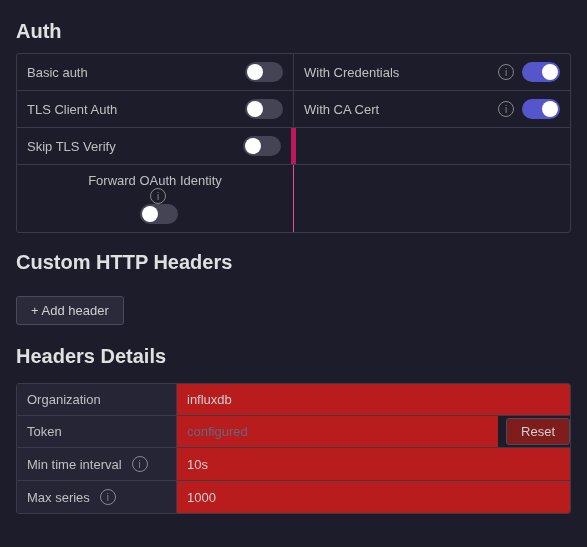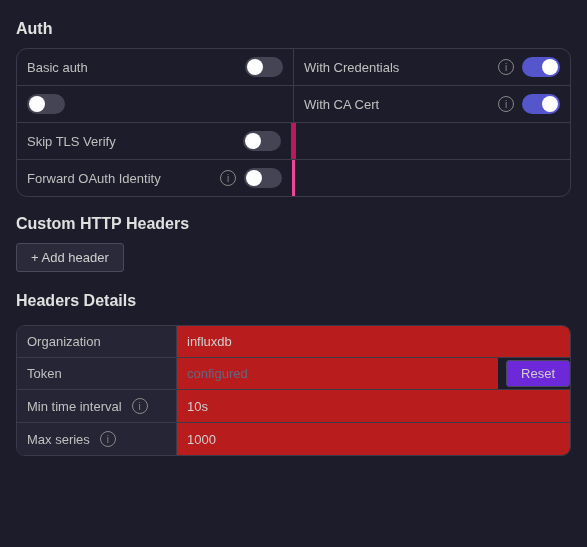--- a/index.html
+++ b/index.html
@@ -10,30 +10,30 @@
       font-family: Arial, sans-serif;
       font-size: 13px;
       width: 587px;
       min-height: 547px;
       padding: 16px;
       background-color: #202030;
     }
     body { background-color: #1c1c2a; }
 
     .section-title {
-      font-size: 16px;
+      font-size: 20px;
       font-weight: bold;
       color: #e0e0e0;
       margin-bottom: 10px;
       margin-top: 4px;
     }
 
     .auth-grid {
       border: 1px solid #3a3a4a;
-      border-radius: 11px;
+      border-radius: 3px;
       overflow: hidden;
     }
 
     .auth-row {
       display: flex;
       border-bottom: 1px solid #3a3a4a;
     }
     .auth-row:last-child {
       border-bottom: none;
     }
@@ -114,30 +114,30 @@
       display: inline-flex;
       align-items: center;
       gap: 6px;
       background-color: #2a2a3a;
       border: 1px solid #4a4a5a;
       color: #d0d0d0;
       padding: 6px 14px;
       border-radius: 3px;
       cursor: pointer;
       font-size: 13px;
-      margin-top: 0;
+      margin-top: 12px;
     }
 
     .influxdb-section {
       margin-top: 20px;
     }
 
     .details-table {
       border: 1px solid #3a3a4a;
-      border-radius: 9px;
+      border-radius: 3px;
       overflow: hidden;
       width: 100%;
       margin-top: 15px;
     }
 
     .details-row {
       display: flex;
       border-bottom: 1px solid #3a3a4a;
       align-items: stretch;
     }
@@ -174,21 +174,21 @@
       width: 100%;
       outline: none;
     }
     .details-input::placeholder {
       color: #666680;
     }
 
     .reset-btn {
       display: inline-flex;
       align-items: center;
-      background-color: #6d28d9;
+      background-color: #7f1d1d;
       border: 1px solid #4a4a5a;
       color: #d0d0d0;
       padding: 5px 14px;
       border-radius: 3px;
       cursor: pointer;
       font-size: 13px;
       margin-left: 8px;
       white-space: nowrap;
       align-self: center;
     }
@@ -226,20 +226,21 @@
         <div class="toggle-switch" style="margin-left:8px;">
           <div class="toggle-track on">
             <div class="toggle-thumb"></div>
           </div>
         </div>
       </div>
     </div>
 
     <div class="auth-row">
       <div class="auth-cell">
+        <span class="auth-label">TLS Client Auth</span>
         <div class="toggle-switch">
           <div class="toggle-track off">
             <div class="toggle-thumb"></div>
           </div>
         </div>
       </div>
       <div class="auth-cell">
         <span class="auth-label">With CA Cert</span>
         <div class="info-icon">i</div>
         <div class="toggle-switch" style="margin-left:8px;">
@@ -256,21 +257,21 @@
         <div class="toggle-switch">
           <div class="toggle-track off">
             <div class="toggle-thumb"></div>
           </div>
         </div>
       </div>
       <div class="auth-cell" style="flex:1;border-right:none;"></div>
     </div>
 
     <div class="auth-row">
-      <div class="auth-cell" style="border-right: 3px solid #ec4899;">
+      <div class="auth-cell" style="border-right: 1px solid #ec4899; flex-direction: column;">
         <span class="auth-label">Forward OAuth Identity</span>
         <div class="info-icon">i</div>
         <div class="toggle-switch" style="margin-left:8px;">
           <div class="toggle-track off">
             <div class="toggle-thumb"></div>
           </div>
         </div>
       </div>
       <div class="auth-cell" style="flex:1;border-right:none;"></div>
     </div>

